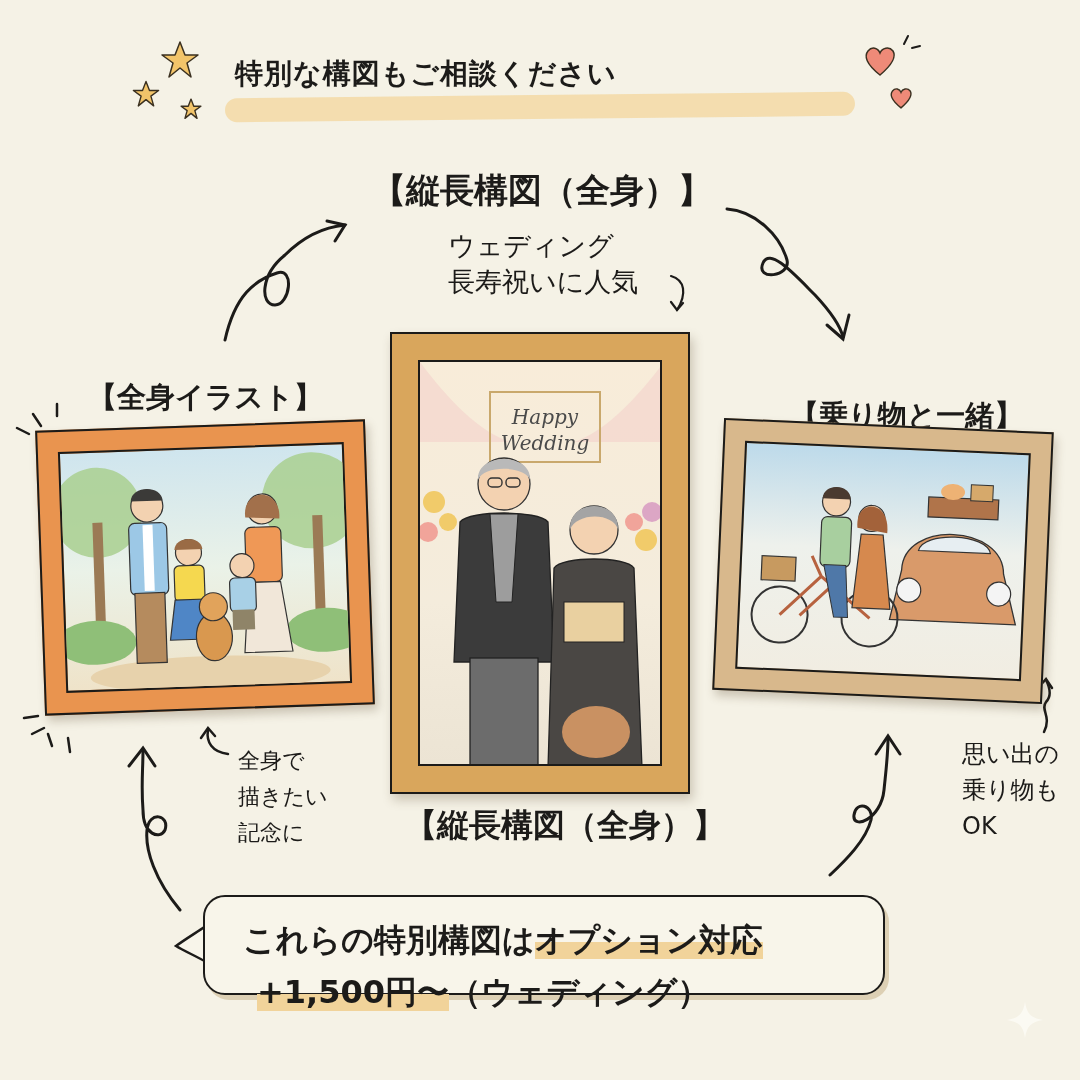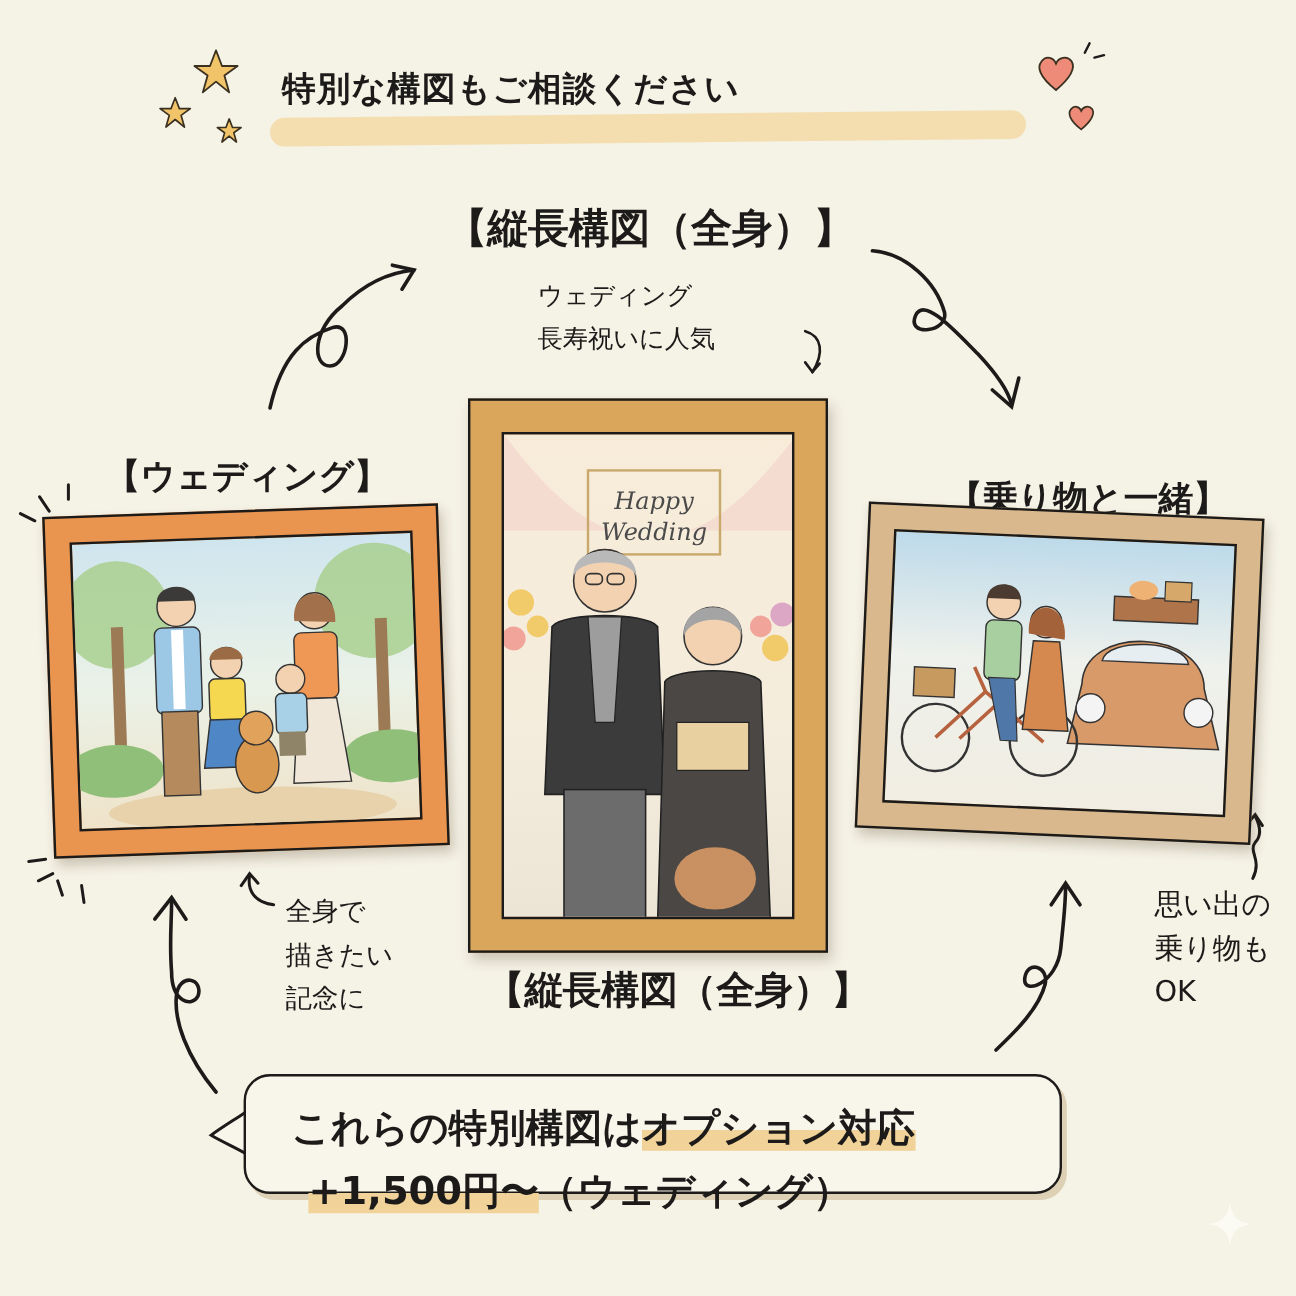--- a/index.html
+++ b/index.html
@@ -8,21 +8,21 @@
     background: #f5f2e6;
     font-family: "DejaVu Sans", sans-serif;
     color: #1c1b19;
   }
   .abs { position: absolute; }
   .title-wrap { left: 225px; top: 55px; width: 640px; height: 70px; }
   .title-hl { position: absolute; left: 0; top: 40px; width: 630px; height: 24px; background: #f3d9a4; border-radius: 12px; opacity: .85; transform: rotate(-0.6deg); }
   .title { position: absolute; left: 10px; top: 0; font-size: 28px; font-weight: bold; letter-spacing: 1px; white-space: nowrap; }
   .label { font-size: 34px; font-weight: bold; white-space: nowrap; }
   .label-sm { font-size: 29px; font-weight: bold; white-space: nowrap; }
-  .note { font-size: 21px; line-height: 36px; white-space: pre; }
+  .note { font-size: 27px; line-height: 36px; white-space: pre; }
   .frame { box-sizing: border-box; border: 2px solid #1c1b19; box-shadow: 3px 6px 10px rgba(80,60,30,.25); }
   .frame-inner { position: absolute; border: 2px solid #1c1b19; overflow: hidden; }
   .bubble { left: 203px; top: 895px; width: 682px; height: 100px; box-sizing: border-box; border: 2.5px solid #1c1b19; border-radius: 22px; background: #f8f5ea; box-shadow: 4px 5px 0 #ddd0b4; }
   .bubble-line { position: absolute; left: 38px; font-size: 32px; font-weight: bold; white-space: nowrap; }
   .hl { background: linear-gradient(transparent 55%, #f1d39a 55%); }
   svg { overflow: visible; }
 </style>
 </head>
 <body>
 
@@ -83,21 +83,21 @@
   <path d="M3 14 L10 4 L17 12" stroke="#1c1b19" stroke-width="2.5" fill="none" stroke-linecap="round"></path>
 </svg>
 
 <svg class="abs" style="left:15px;top:398px" width="60" height="40">
   <path d="M2 30 L14 36 M18 16 L26 28 M42 6 L42 18" stroke="#1c1b19" stroke-width="2.5" stroke-linecap="round"></path>
 </svg>
 <svg class="abs" style="left:20px;top:712px" width="60" height="50">
   <path d="M4 6 L18 4 M12 22 L24 16 M32 34 L28 22 M50 40 L48 26" stroke="#1c1b19" stroke-width="2.5" stroke-linecap="round"></path>
 </svg>
 
-<div class="abs label-sm" style="left:88px;top:378px">【ウェディング】</div>
+<div class="abs label-sm" style="left:88px;top:378px">【全身イラスト】</div>
 <div class="abs frame" style="left:40px;top:425px;width:330px;height:285px;background:#e9944f;transform:rotate(-2deg);">
   <div class="frame-inner" style="left:20px;top:20px;right:20px;bottom:20px;background:linear-gradient(#cfe5ee 0%,#eaf2e8 50%,#efe3c9 100%);">
     <svg width="286" height="241" viewBox="0 0 286 241">
 
       <ellipse cx="35" cy="60" rx="45" ry="45" fill="#a9cf8f" opacity=".85"></ellipse>
       <ellipse cx="250" cy="55" rx="50" ry="48" fill="#a9cf8f" opacity=".85"></ellipse>
       <rect x="30" y="70" width="10" height="110" fill="#9b7a55"></rect>
       <rect x="250" y="70" width="10" height="110" fill="#9b7a55"></rect>
       <ellipse cx="30" cy="190" rx="40" ry="22" fill="#8fbf78"></ellipse>
       <ellipse cx="260" cy="185" rx="40" ry="22" fill="#8fbf78"></ellipse>

